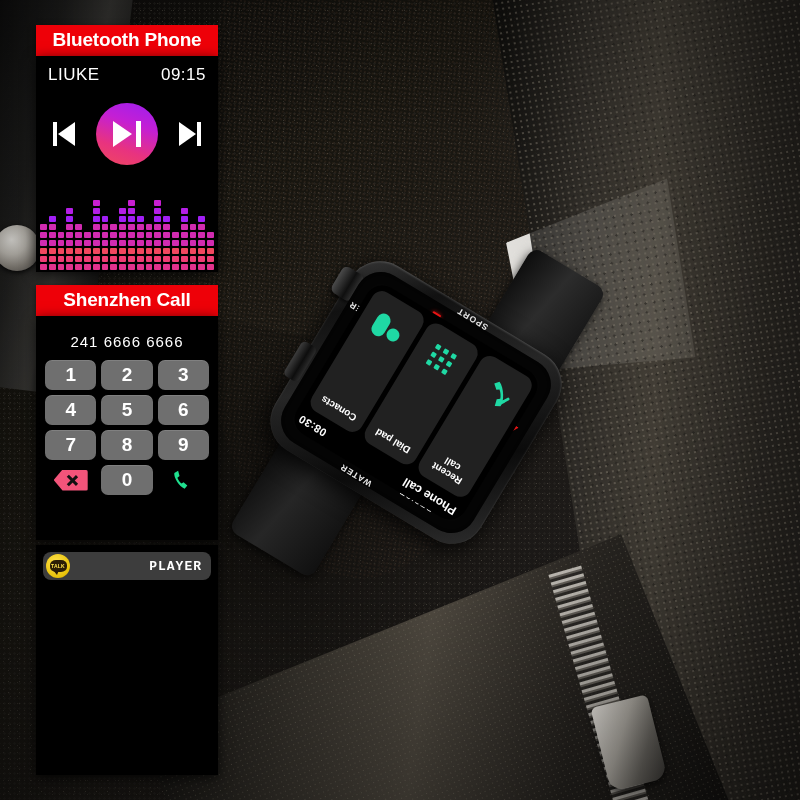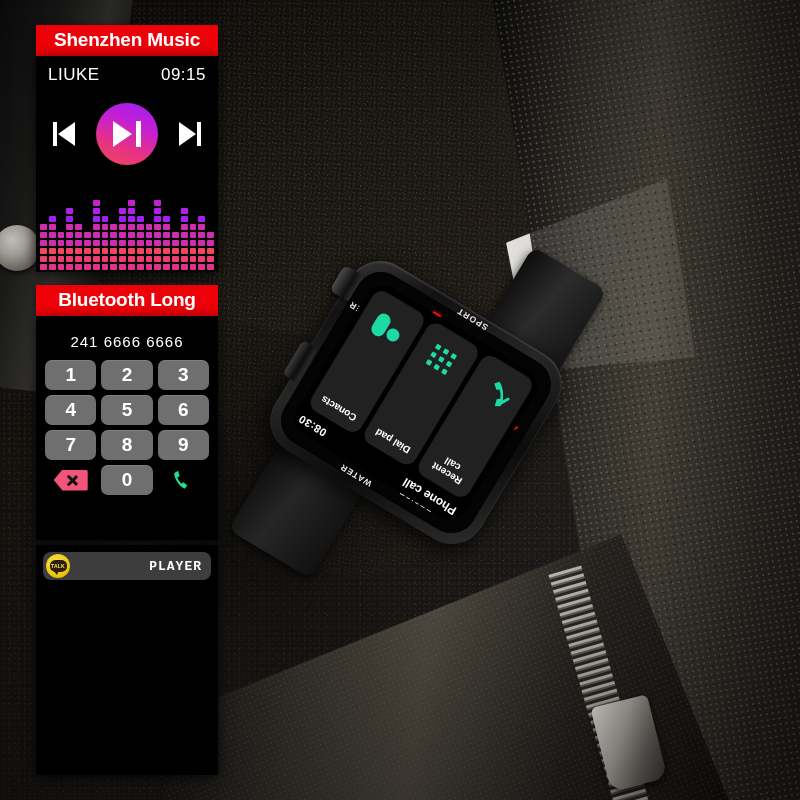--- a/index.html
+++ b/index.html
@@ -375,21 +375,21 @@
             </div>
           </div>
 
         </div>
       </div>
     </div>
   </div>
 </div>
 
 <div class="panel panel-music">
-  <div class="banner">Shenzhen Music</div>
+  <div class="banner">Bluetooth Phone</div>
   <div class="pbody music-body">
     <div class="mrow">
       <span>LIUKE</span>
       <span>09:15</span>
     </div>
     <div class="controls">
       <div class="skip-wrap skip-prev">
         <div class="bar"></div>
           <div class="tri"></div>
       </div>
@@ -577,21 +577,21 @@
           <i style="background: rgb(238, 61, 115);"></i>
           <i style="background: rgb(240, 71, 95);"></i>
           <i style="background: rgb(209, 43, 176);"></i>
           <i style="background: rgb(209, 43, 176);"></i>
         </div>
       </div>
   </div>
 </div>
 
 <div class="panel panel-call">
-  <div class="banner">Bluetooth Long</div>
+  <div class="banner">Shenzhen Call</div>
   <div class="pbody call-body">
     <div class="phone-num">241 6666 6666</div>
     <div class="keys" id="keypad">
         <div class="key">1</div>
         <div class="key">2</div>
         <div class="key">3</div>
         <div class="key">4</div>
         <div class="key">5</div>
         <div class="key">6</div>
         <div class="key">7</div>

